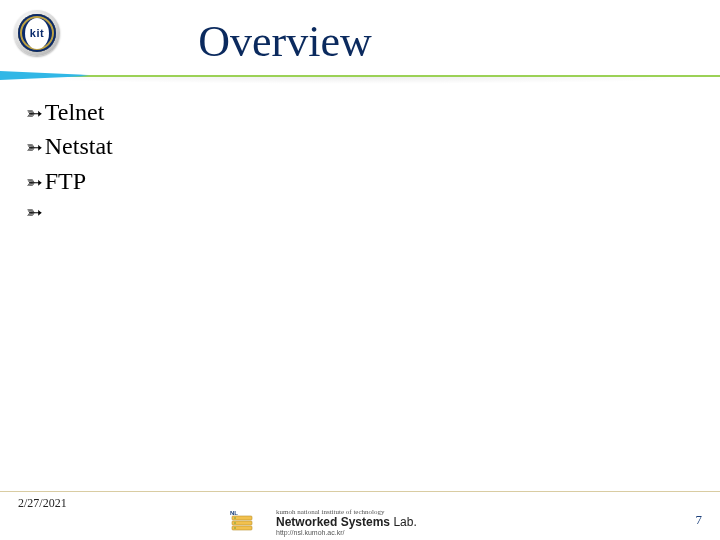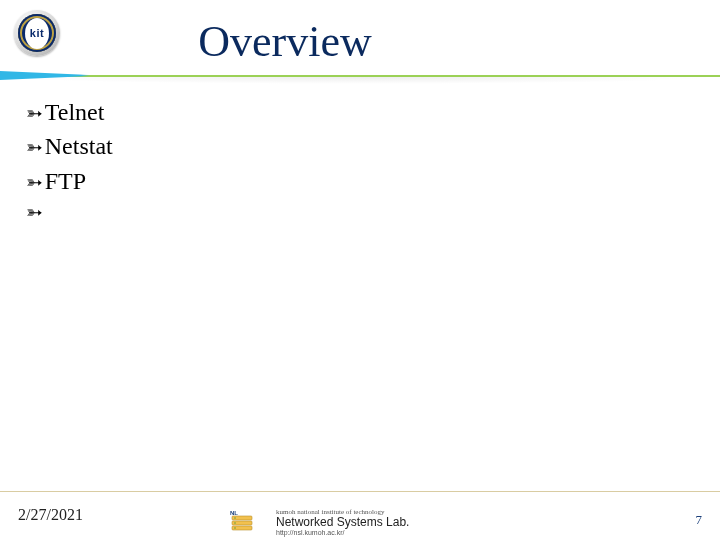--- a/index.html
+++ b/index.html
@@ -133,23 +133,23 @@
   .footer {
     position: absolute;
     left: 0;
     right: 0;
     bottom: 0;
     height: 44px;
   }
   .date {
     position: absolute;
     left: 18px;
-    bottom: 16px;
+    bottom: 29px;
     font-family: Georgia, "Times New Roman", serif;
-    font-size: 16px;
+    font-size: 12px;
     color: #222;
   }
   .page-num {
     position: absolute;
     right: 18px;
     bottom: 12px;
     font-family: Georgia, "Times New Roman", serif;
     font-size: 13px;
     color: #1b3f7a;
   }
@@ -177,21 +177,21 @@
   .lab-sup {
     font-family: "Times New Roman", serif;
     font-size: 7px;
     color: #555;
   }
   .lab-main {
     font-family: Arial, sans-serif;
     font-size: 12px;
     color: #222;
   }
-  .lab-main .bold { font-weight: normal; margin-top: 34px; }
+  .lab-main .bold { font-weight: bold; margin-top: 34px; }
   .lab-url {
     font-family: Arial, sans-serif;
     font-size: 7px;
     color: #555;
   }
 </style>
 </head>
 <body>
 
 <div class="slide">

